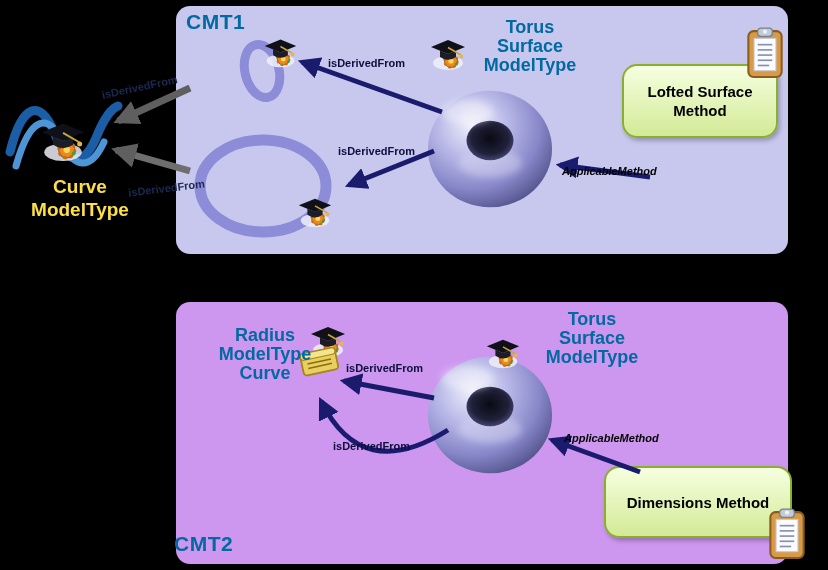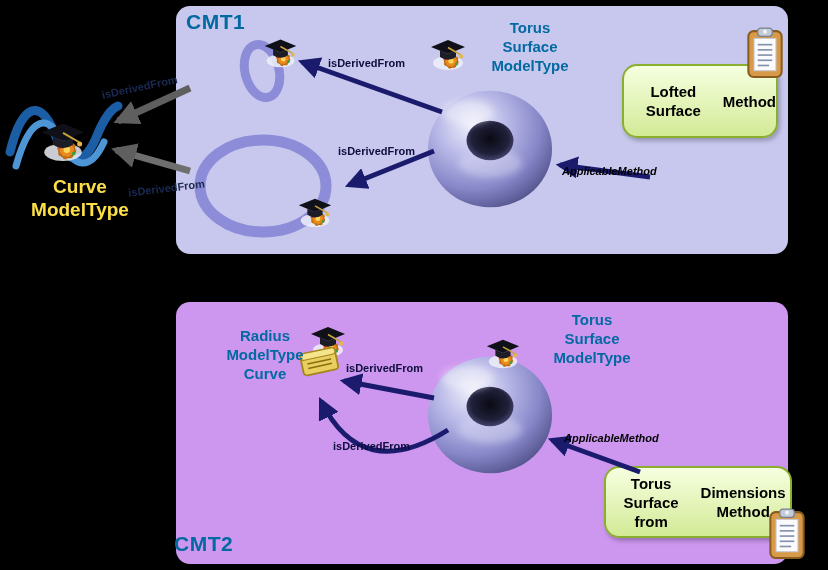--- a/index.html
+++ b/index.html
@@ -6,27 +6,27 @@
   .canvas{
     position:relative;width:828px;height:570px;background:#000;overflow:hidden;
     font-family:"Liberation Sans",sans-serif;
   }
   .panel{position:absolute;border-radius:14px;}
   .panel-cmt1{left:176px;top:6px;width:612px;height:248px;background:#c8c8ee;}
   .panel-cmt2{left:176px;top:302px;width:612px;height:262px;background:#cd97ef;}
   .svg-layer{position:absolute;left:0;top:0;z-index:5;pointer-events:none;}
   .txt{position:absolute;z-index:10;color:#0369a1;}
   .cmt-label{font-size:21px;font-weight:bold;letter-spacing:.5px;}
-  .node-title{font-size:15px;font-weight:bold;text-align:center;line-height:19px;}
+  .node-title{font-size:18px;font-weight:bold;text-align:center;line-height:19px;}
   .arrow-label{font-size:11px;font-weight:bold;color:#0d0d3e;white-space:nowrap;}
   .arrow-label.italic{font-style:italic;color:#000;}
   .method-box{
     position:absolute;z-index:4;border:2.5px solid #8aae2e;border-radius:15px;
     background:linear-gradient(#f6ffe0,#d3ea96);
-    display:flex;flex-direction:row;align-items:center;justify-content:center;
+    display:flex;flex-direction:column;align-items:center;justify-content:center;
     font-size:15px;font-weight:bold;text-align:center;line-height:19px;color:#000;
     box-shadow:2px 3px 4px rgba(0,0,0,.25);
   }
   .box-lofted{left:622px;top:64px;width:152px;height:70px;}
   .box-dimensions{left:604px;top:466px;width:184px;height:68px;}
   .logo-text{font-weight:bold;font-size:19px;text-align:center;color:#fde047;line-height:23px;}
   .dim-label{color:#1c2a52;}
 </style>
 </head>
 <body>
@@ -34,21 +34,20 @@
 <div class="canvas">
 
   <div class="panel panel-cmt1"></div>
   <div class="panel panel-cmt2"></div>
 
   <div class="method-box box-lofted">
     <span>Lofted Surface</span>
     <span>Method</span>
   </div>
   <div class="method-box box-dimensions">
-    <span>Torus Surface from</span>
     <span>Dimensions Method</span>
   </div>
 
   <svg class="svg-layer" width="828" height="570" viewBox="0 0 828 570">
     <defs>
       <radialGradient id="gTorusBody" cx="0.36" cy="0.3" r="0.8">
         <stop offset="0" stop-color="#f0f0fc"></stop>
         <stop offset="0.35" stop-color="#b9b9e8"></stop>
         <stop offset="0.68" stop-color="#8787c9"></stop>
         <stop offset="0.9" stop-color="#5c5c97"></stop>

